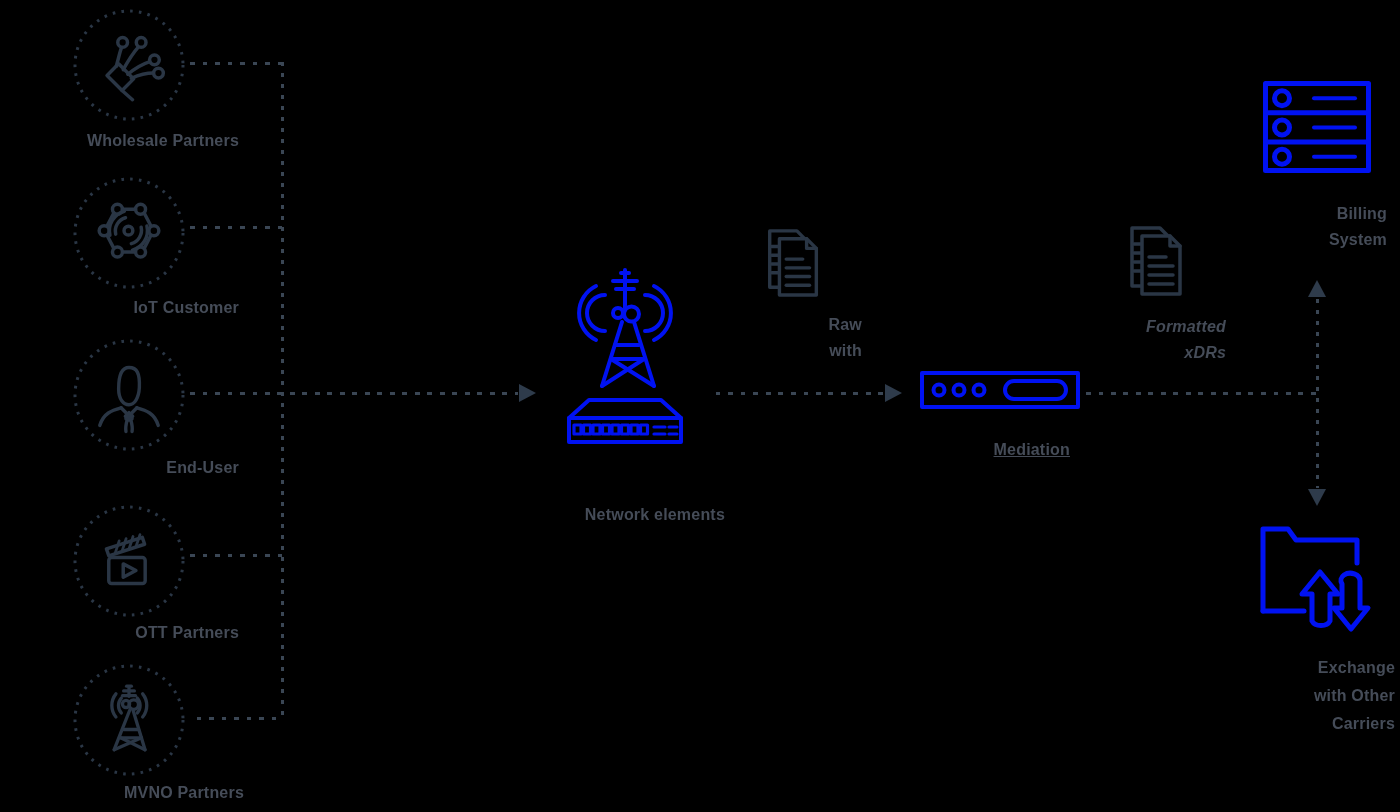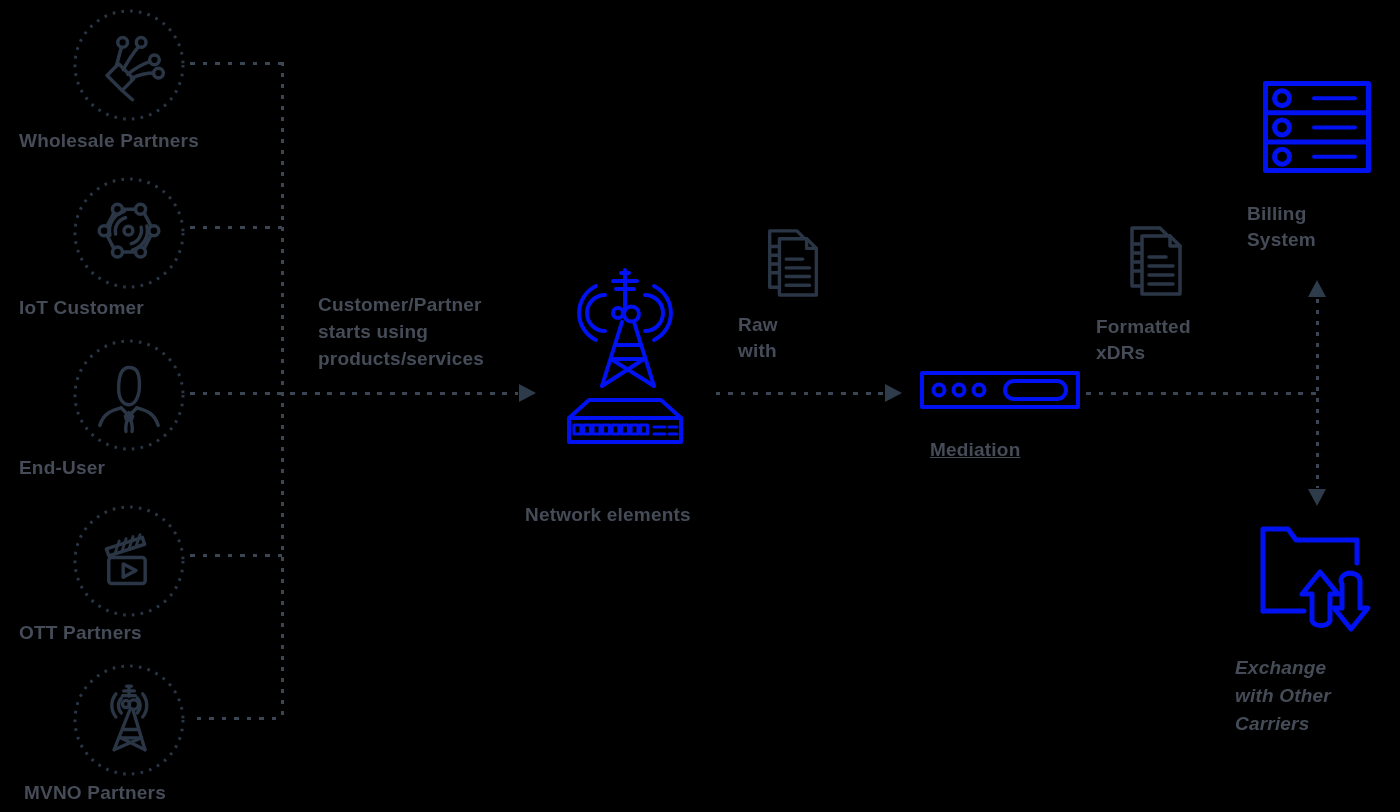--- a/index.html
+++ b/index.html
@@ -1,19 +1,19 @@
 <!DOCTYPE html>
 <html style="--background: #000000; --blue: #0012F2; --dark: #2A3645; --label: #454C58; --line: #3A4654; --arrow: #2E3B4B;"><head>
 <meta charset="utf-8">
 <style>
   html,body{margin:0;padding:0;background:var(--background,#000);}
   .stage{position:relative;width:1400px;height:812px;overflow:hidden;
          font-family:"Liberation Sans",sans-serif;}
-  .lbl{position:absolute;color:var(--label,#454C58);font-weight:600;font-size:19px;
-       line-height:26px;text-align:left;white-space:pre-line;letter-spacing:.2px;}
+  .lbl{position:absolute;color:var(--label,#454C58);font-weight:600;font-size:16px;
+       line-height:26px;text-align:right;white-space:pre-line;letter-spacing:.2px;}
   .dot-h{position:absolute;height:3px;
          background:repeating-linear-gradient(to right,var(--line,#3A4654) 0 4.5px,transparent 4.5px 12.5px);}
   .dot-v{position:absolute;width:3px;
          background:repeating-linear-gradient(to bottom,var(--line,#3A4654) 0 4px,transparent 4px 11px);}
   .arr{position:absolute;width:0;height:0;}
   .arr-right{border-top:9px solid transparent;border-bottom:9px solid transparent;
              border-left:17px solid var(--arrow,#2E3B4B);}
   .arr-up{border-left:9px solid transparent;border-right:9px solid transparent;
           border-bottom:17px solid var(--arrow,#2E3B4B);}
   .arr-down{border-left:9px solid transparent;border-right:9px solid transparent;
@@ -143,23 +143,20 @@
   <div class="arr arr-right" style="left:519px;top:384px;"></div>
 
   <div class="dot-h" style="left:716px;top:392px;width:169px;"></div>
   <div class="arr arr-right" style="left:885px;top:384px;"></div>
 
   <div class="dot-h" style="left:1086px;top:392px;width:231px;"></div>
   <div class="dot-v" style="left:1316px;top:299px;height:189px;"></div>
   <div class="arr arr-up" style="left:1308px;top:280px;"></div>
   <div class="arr arr-down" style="left:1308px;top:489px;"></div>
 
-  <div class="lbl" style="left:318px;top:291px;width:200px;line-height:27px;">Customer/Partner
-starts using
-products/services</div>
 
   <svg class="ic blue-stroke" style="left:555px;top:266px;" width="140" height="178" viewBox="0 0 140 178" fill="none" stroke="currentColor" stroke-width="4" stroke-linecap="round" stroke-linejoin="round">
     <path d="M70 4 V44"></path>
       <path d="M66 7 H74"></path>
       <path d="M58 15 H82"></path>
       <path d="M61 23 H79"></path>
     <circle cx="63" cy="47" r="5"></circle>
       <circle cx="76.5" cy="48" r="7.5"></circle>
     <path d="M41 20 a30 30 0 0 0 0 54"></path>
     <path d="M50 29 a18 18 0 0 0 0 36"></path>
@@ -221,21 +218,21 @@
       <path d="M12 31 H20"></path>
       <path d="M12 40 H20"></path>
       <path d="M12 49 H20"></path>
     <path d="M20 14 H48 L58 24 V72 H20 Z" fill="#000000"></path>
     <path d="M48 14 V24 H58"></path>
     <path d="M27 35 H44"></path>
       <path d="M27 44 H51"></path>
       <path d="M27 53 H51"></path>
       <path d="M27 62 H51"></path>
   </svg>
-  <div class="lbl" style="left:1096px;top:314px;width:130px;">Formatted
+  <div class="lbl" style="left:1096px;top:314px;width:130px;font-style:italic;">Formatted
 xDRs</div>
 
   <svg class="ic blue-stroke" style="left:1263px;top:81px;" width="108" height="92" viewBox="0 0 108 92" fill="none" stroke="currentColor" stroke-width="5" stroke-linecap="round" stroke-linejoin="round">
     <rect x="2.5" y="2.5" width="103" height="87"></rect>
     <path d="M2.5 31.8 H105.5"></path>
       <path d="M2.5 61.1 H105.5"></path>
     <circle cx="19" cy="17.2" r="7.5"></circle>
       <circle cx="19" cy="46.5" r="7.5"></circle>
       <circle cx="19" cy="75.8" r="7.5"></circle>
     <g stroke-width="4">
@@ -246,17 +243,17 @@
   </svg>
   <div class="lbl" style="left:1247px;top:201px;width:140px;">Billing
 System</div>
 
   <svg class="ic blue-stroke" style="left:1254px;top:517px;" width="126" height="122" viewBox="0 0 126 122" fill="none" stroke="currentColor" stroke-width="5" stroke-linecap="round" stroke-linejoin="round">
     <path d="M9 94 V12 H34 L42 23 H103 V46"></path>
     <path d="M9 94 H50"></path>
     <path d="M97 112 L114 91 H106 V64 C106 57 96 54 90 58 C87 60 86 64 88 67 V91 H80 Z" fill="#000000"></path>
     <path d="M66 55 L84 77 H76 V104 C73 110 61 110 58 104 V77 H48 Z" fill="#000000"></path>
   </svg>
-  <div class="lbl" style="left:1235px;top:654px;width:160px;line-height:28px;font-style:italic;">Exchange
+  <div class="lbl" style="left:1235px;top:654px;width:160px;line-height:28px;">Exchange
 with Other
 Carriers</div>
 
 </div>
 
 </body></html>

